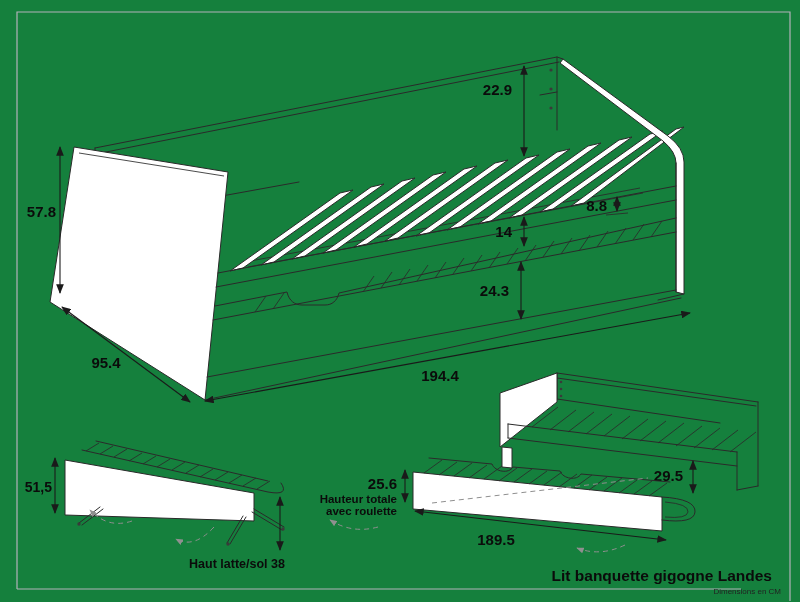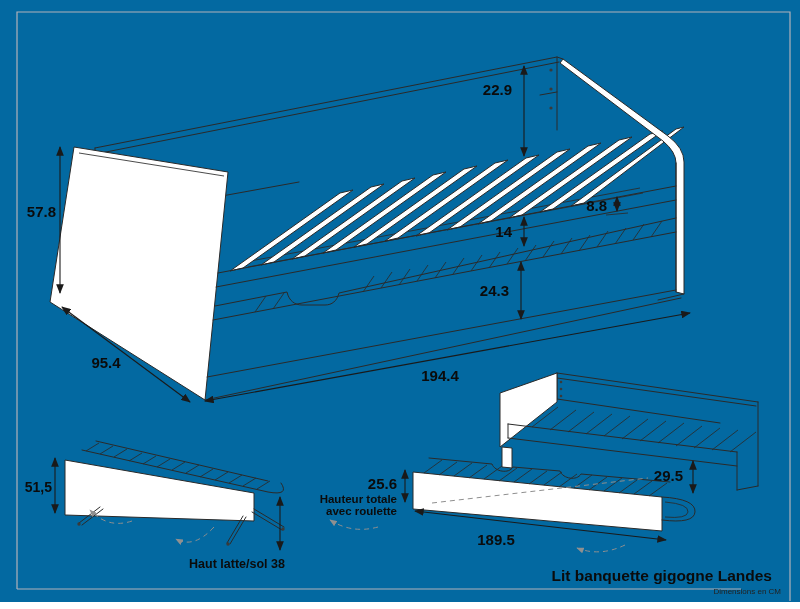--- a/index.html
+++ b/index.html
@@ -1,16 +1,16 @@
 <!DOCTYPE html>
 <html><head>
 <meta charset="utf-8">
 <style>
   html,body{margin:0;padding:0;background:#fff;}
-  #page{position:relative;width:800px;height:602px;background:#0369a1;overflow:hidden;
+  #page{position:relative;width:800px;height:602px;background:#15803d;overflow:hidden;
         font-family:"Liberation Sans",sans-serif;}
   svg{position:absolute;left:0;top:0;}
   .ln{stroke:#2a2a2a;stroke-width:1;fill:none;stroke-linecap:round;stroke-linejoin:round;}
   .lnt{stroke:#2a2a2a;stroke-width:.85;fill:none;}
   .fw{fill:#ffffff;stroke:#2a2a2a;stroke-width:1;stroke-linejoin:round;}
   .dimln{stroke:#1a1a1a;stroke-width:1.1;fill:none;}
   .dash{stroke:#8f8f8f;stroke-width:1;fill:none;stroke-dasharray:5 4;}
   .dot{fill:#3a3a3a;stroke:none;}
   text{fill:#0b0b0b;}
   .dim{font:bold 15px "Liberation Sans",sans-serif;}

